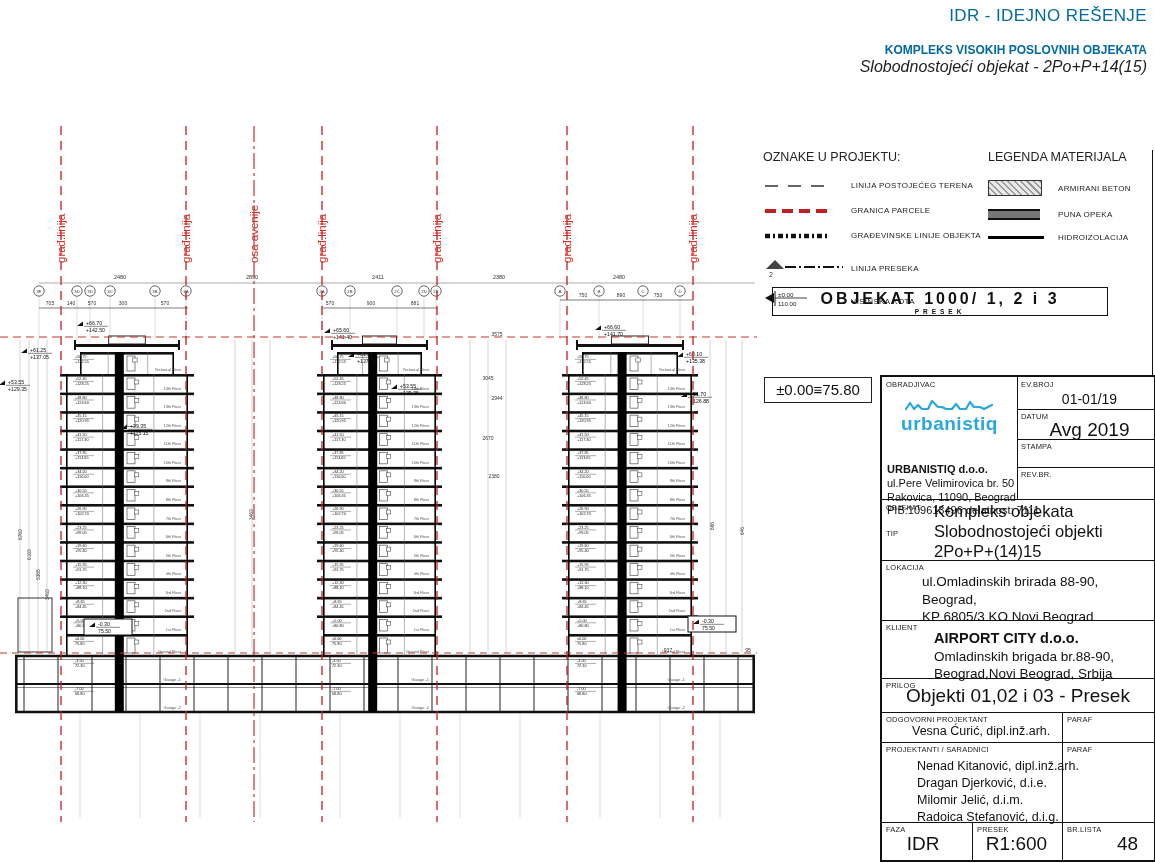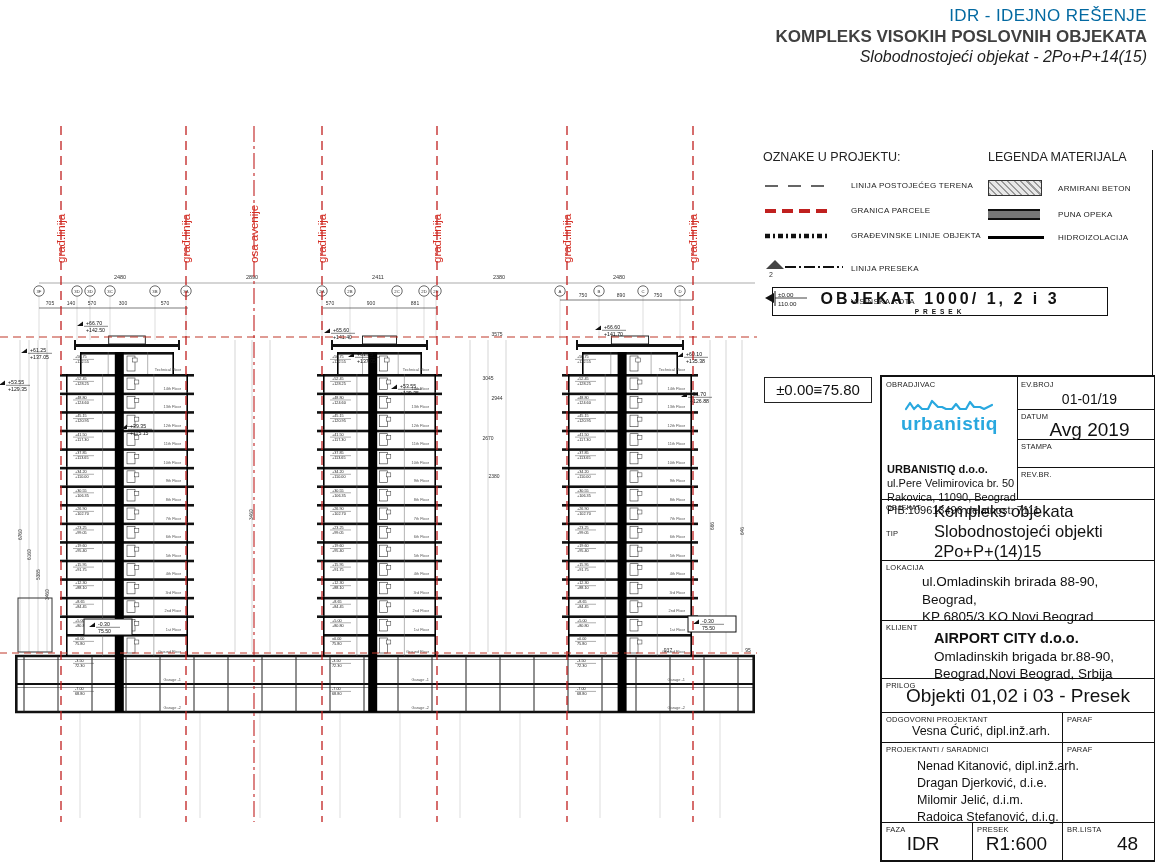--- a/index.html
+++ b/index.html
@@ -2,21 +2,21 @@
 <html><head>
 <meta charset="utf-8">
 <style>
   html,body{margin:0;padding:0;}
   body{width:1155px;height:863px;position:relative;background:#fff;
        font-family:"Liberation Sans","DejaVu Sans",sans-serif;color:#111;overflow:hidden;}
   .abs{position:absolute;}
   
   #header{right:8px;top:6px;text-align:right;line-height:1.22;}
   .h1{font-size:17px;letter-spacing:.4px;color:#0369a1;}
-  .h2{font-size:17px;font-weight:bold;color:#404040;}
+  .h2{font-size:12px;font-weight:bold;color:#0369a1;margin-top:16px;}
   .h3{font-size:16px;font-style:italic;color:#222;text-align:right;}
   
   .legend-title{font-size:12.5px;color:#222;margin-bottom:12px;}
   .lrow{display:flex;align-items:center;margin-bottom:7px;}
   .lsym{width:80px;flex:0 0 80px;margin-right:8px;}
   .llab{font-size:8px;color:#222;letter-spacing:.3px;}
   .swatch-concrete{width:52px;height:14px;border:1px solid #333;
      background:repeating-linear-gradient(45deg,#9a9a9a 0 1.5px,#e8e8e8 1.5px 4.5px);}
   .swatch-brick{width:52px;height:7px;background:#777;border-top:2px solid #111;border-bottom:2px solid #111;}
   .swatch-hidro{width:56px;height:3px;background:#000;}

